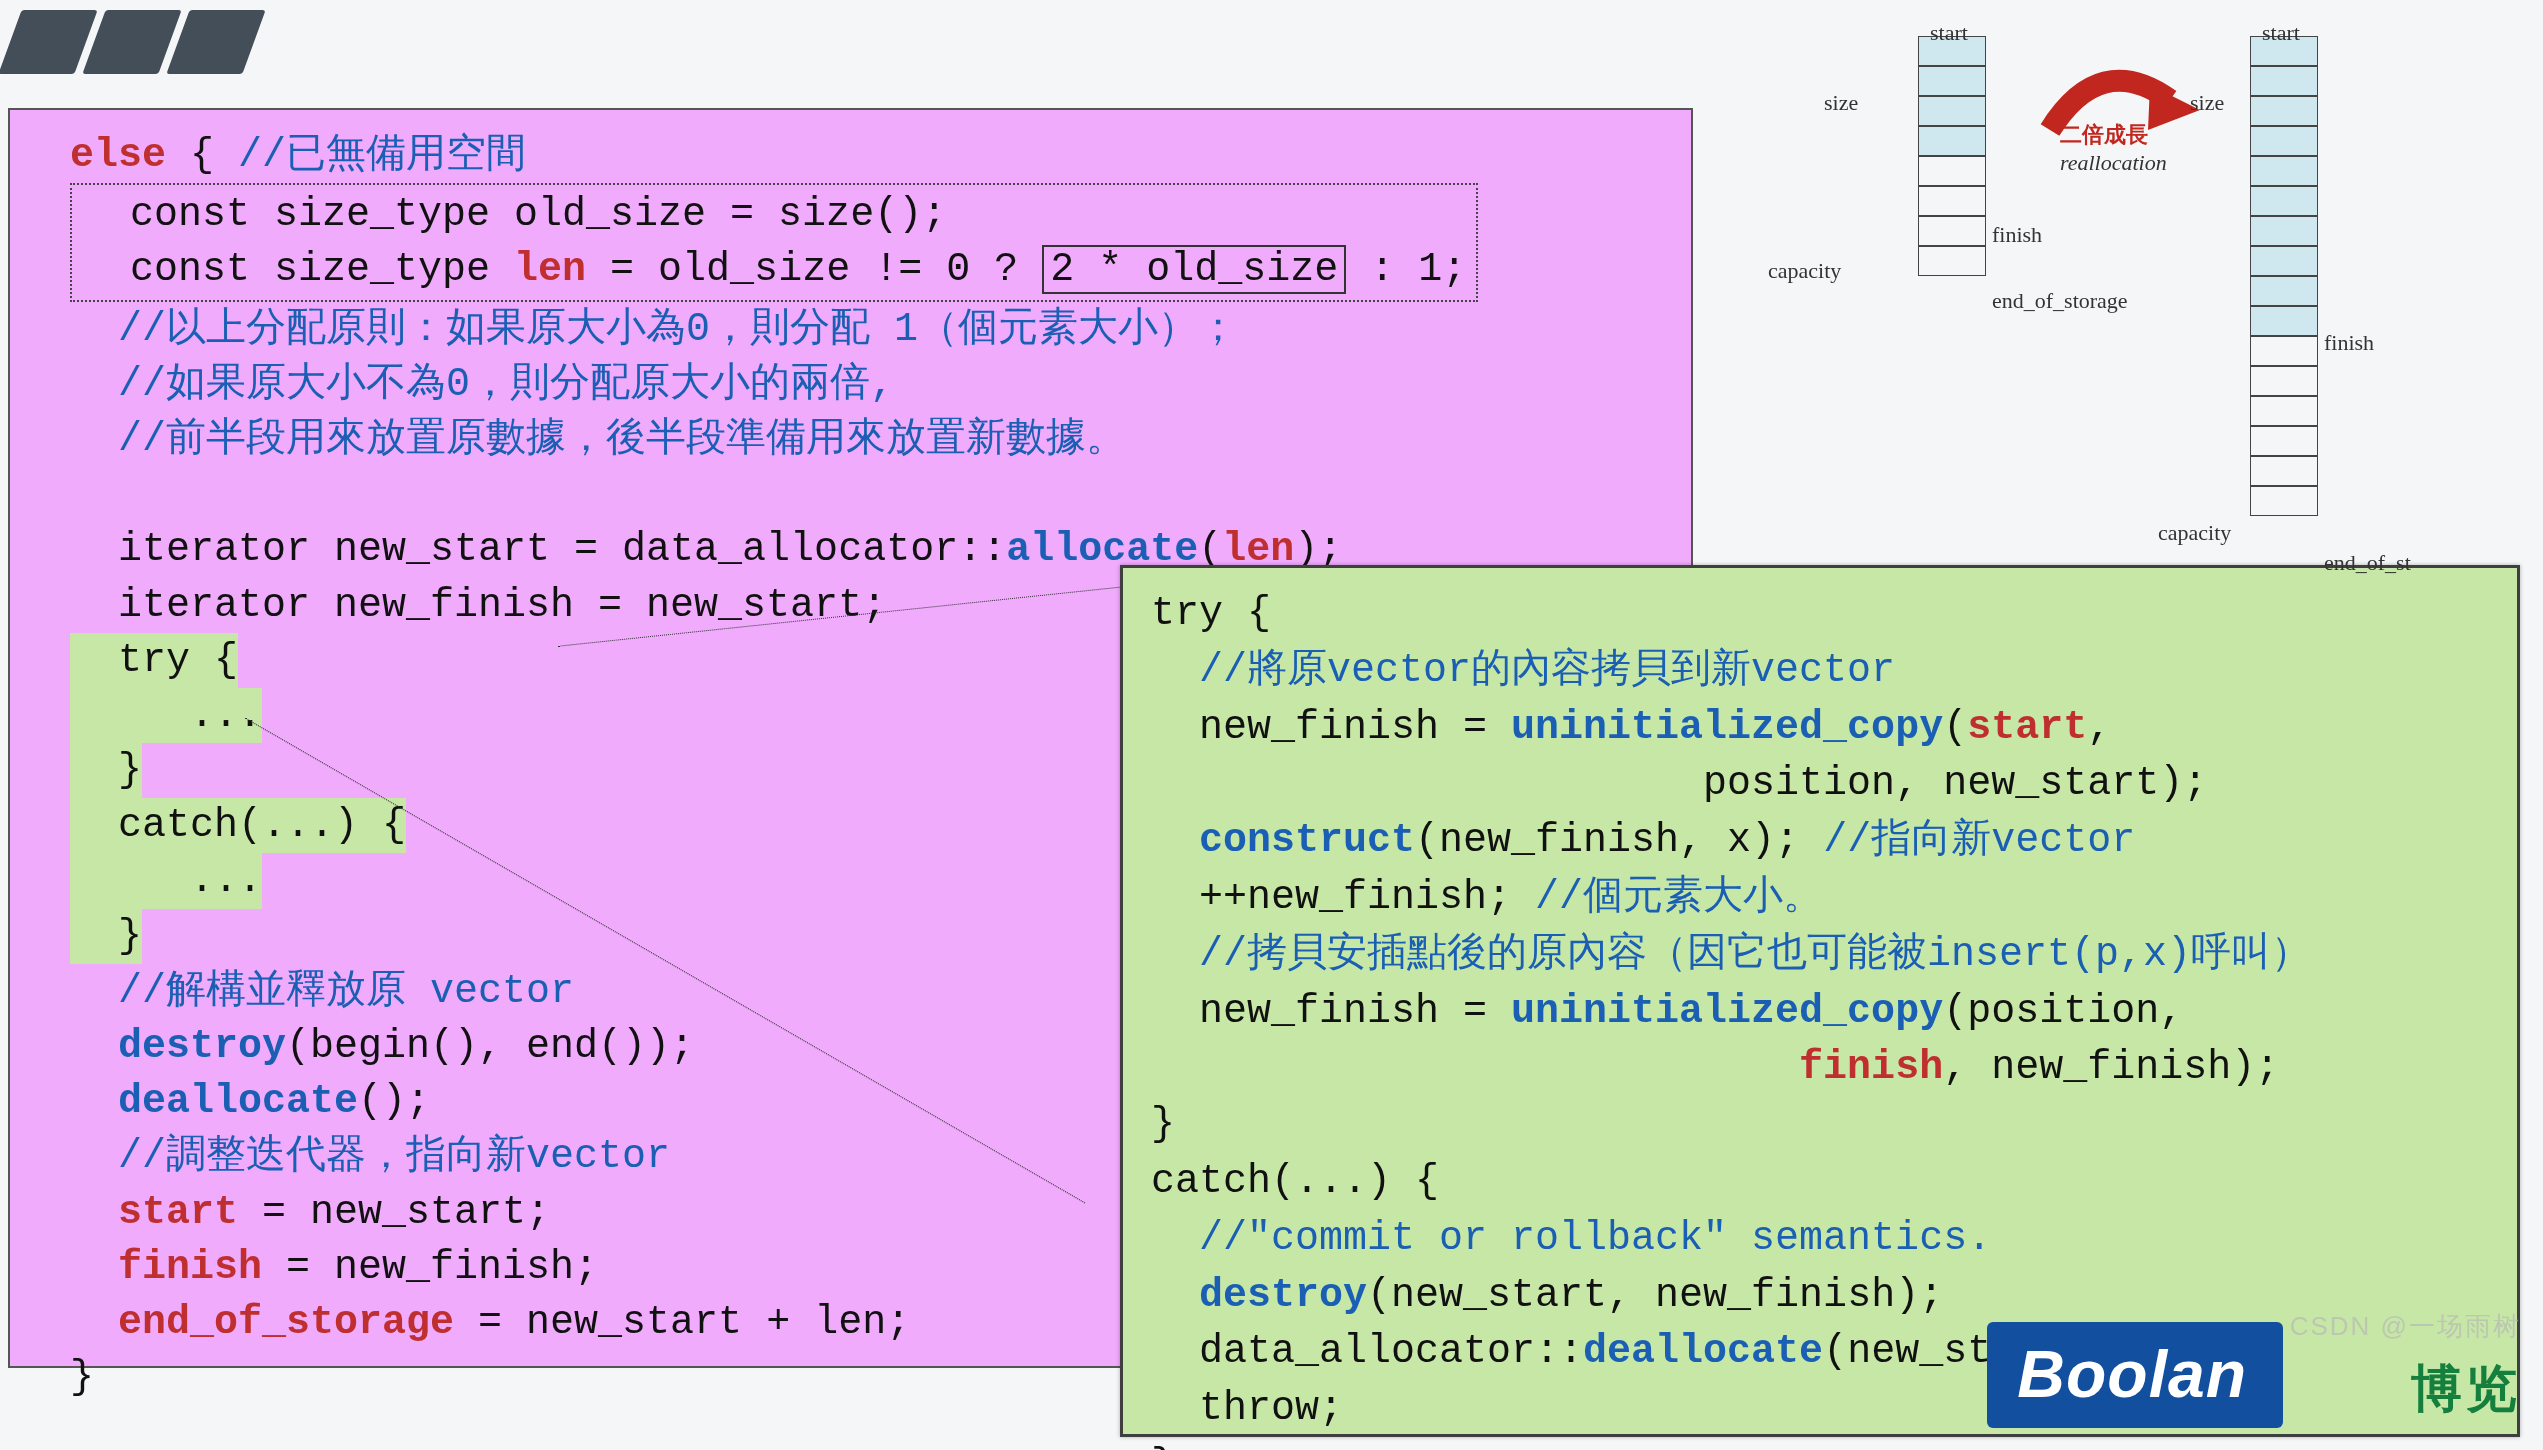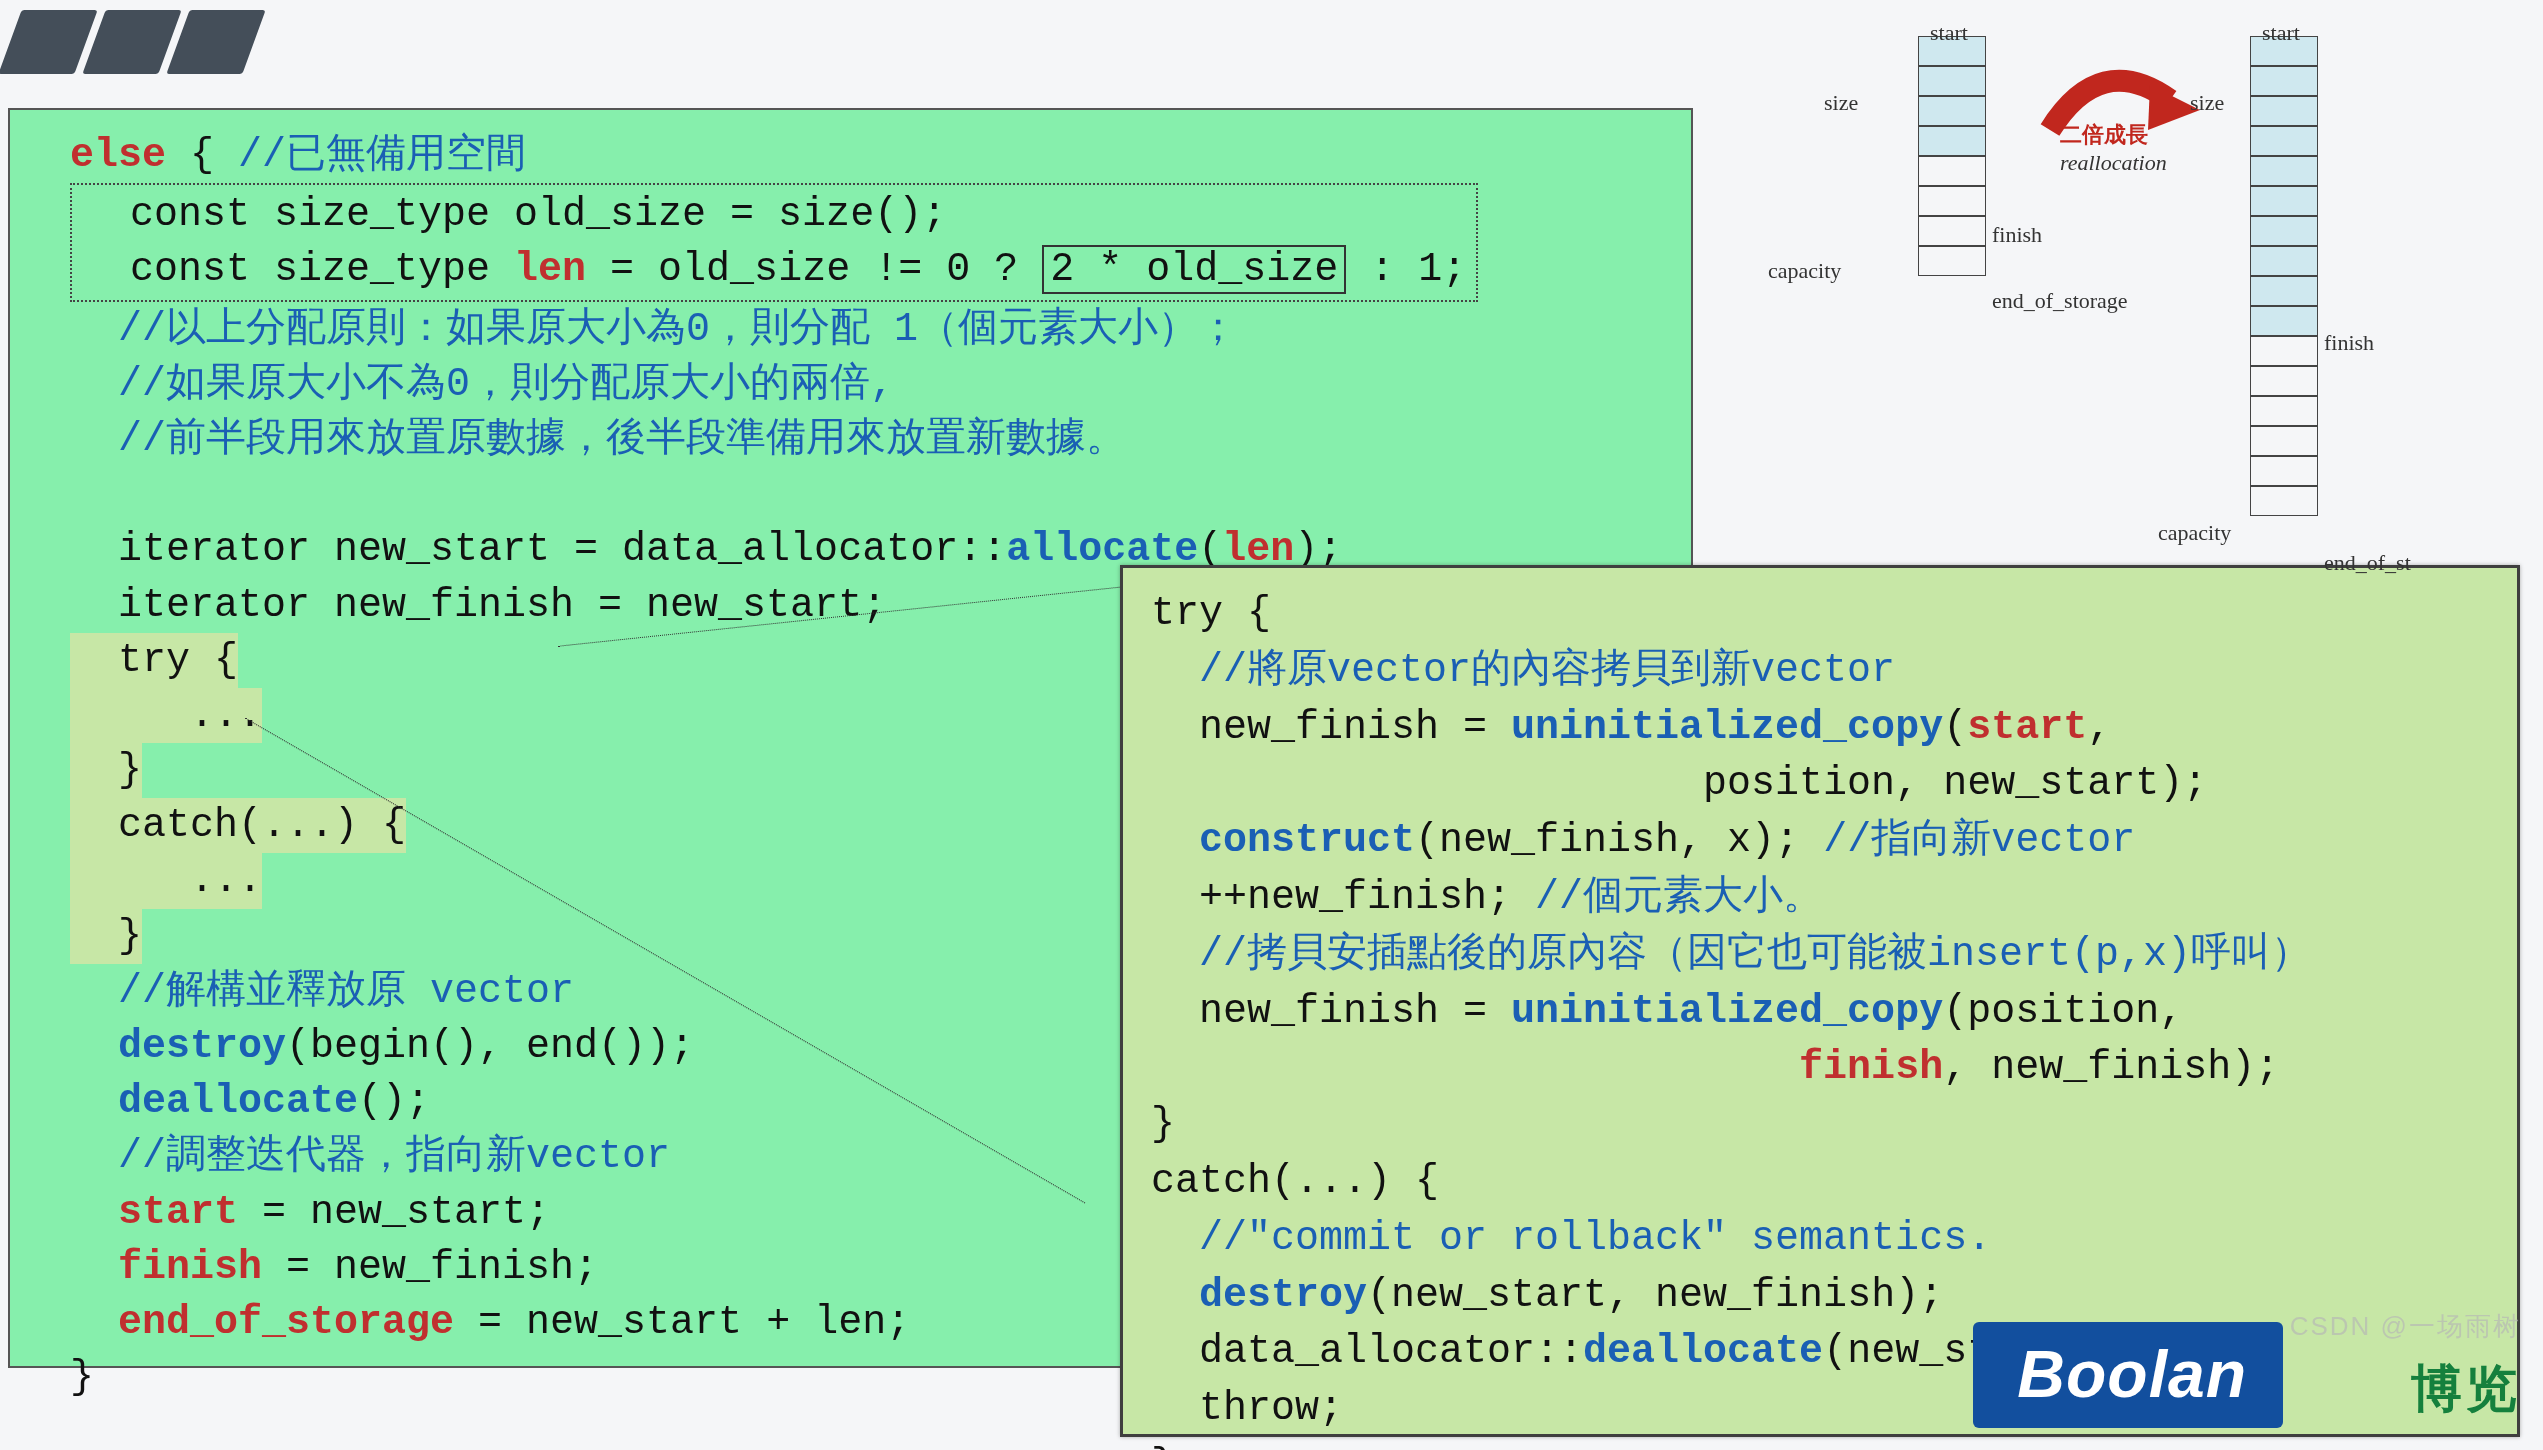--- a/index.html
+++ b/index.html
@@ -20,21 +20,21 @@
   .slash {
     width:76px; height:64px; background:#444e59;
     transform:skewX(-20deg); border-radius:3px;
   }
   .title-text { font-size:62px; color:#1c1c1c; letter-spacing:2px; }
 
   
   .code-left {
     position:absolute; left:8px; top:108px;
     width:1685px; height:1260px;
-    border:2px solid #555; background:#86efac;
+    border:2px solid #555; background:#f0abfc;
     padding:18px 28px 28px 60px; line-height:1.38;
     white-space:pre; color:#111;
   }
 
   
   .panel-right {
     position:absolute; left:1120px; top:565px;
     width:1400px; height:872px;
     background:#c7e7a6;
     border:3px solid #3f3f3f;
@@ -71,21 +71,21 @@
     color:#c1271e;
   }
   .arrow svg { width:100%; height:100%; }
   .arrow-label { position:absolute; top:100px; left:300px; font-size:22px; color:#c1271e; font-weight:bold; }
 
   
   .boolan {
     position:absolute; right:260px; bottom:22px;
     background:#124f9e; color:#fff; font-family:Arial;
     font-size:66px; font-weight:bold; font-style:italic;
-    padding:14px 36px 16px 44px; border-radius:6px;
+    padding:14px 36px 16px 30px; border-radius:6px;
     letter-spacing:1px;
   }
   .bolan {
     position:absolute; right:22px; bottom:26px;
     color:#15803d; font-family:"SimSun",serif; font-size:51px;
     font-weight:bold; letter-spacing:4px;
   }
   .csdn {
     position:absolute; right:22px; bottom:106px;
     color:#b6b6b6; font-family:sans-serif; font-size:26px;

